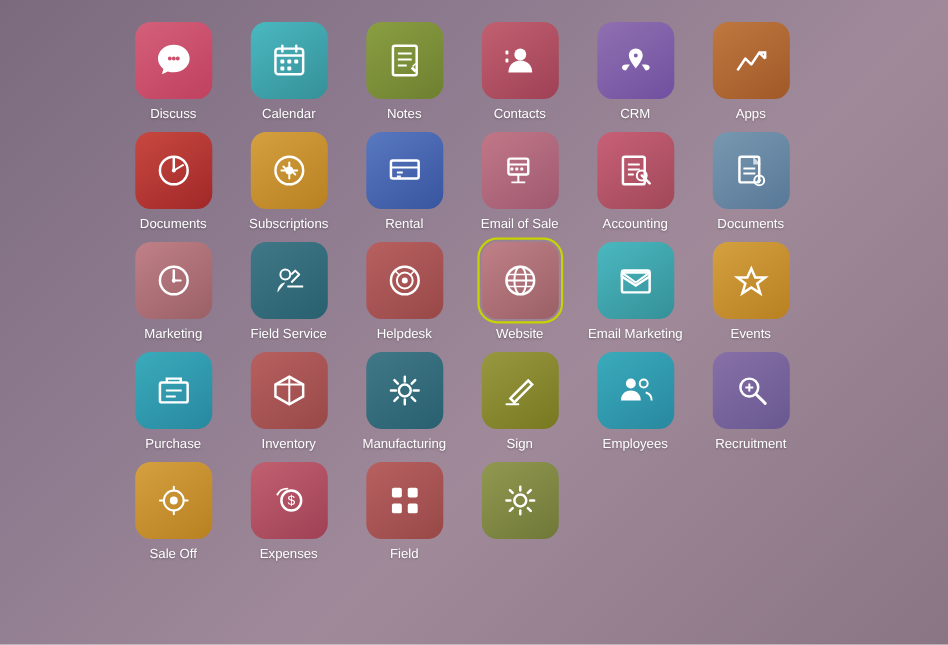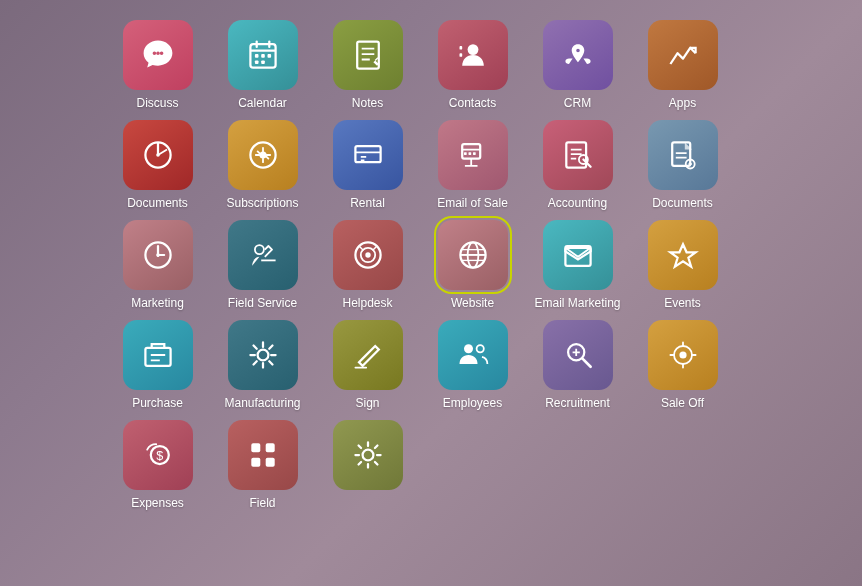--- a/index.html
+++ b/index.html
@@ -293,20 +293,30 @@
         <svg viewBox="0 0 40 40">
           <rect x="6" y="12" width="28" height="20" rx="2" fill="none" stroke="white" stroke-width="2.5"></rect>
           <polyline points="13,12 13,8 27,8 27,12" fill="none" stroke="white" stroke-width="2.5"></polyline>
           <line x1="12" y1="20" x2="28" y2="20" stroke="white" stroke-width="2"></line>
           <line x1="12" y1="26" x2="22" y2="26" stroke="white" stroke-width="2"></line>
         </svg>
       </div>
       <div class="app-label">Purchase</div>
     </div>
     <div class="app-item">
+      <div class="icon-wrapper color-muted-red">
+        <svg viewBox="0 0 40 40">
+          <path d="M20 6l14 8v12L20 34 6 26V14L20 6z" fill="none" stroke="white" stroke-width="2.5"></path>
+          <line x1="20" y1="6" x2="20" y2="34" stroke="white" stroke-width="2"></line>
+          <line x1="6" y1="14" x2="34" y2="14" stroke="white" stroke-width="2"></line>
+        </svg>
+      </div>
+      <div class="app-label">Inventory</div>
+    </div>
+    <div class="app-item">
       <div class="icon-wrapper color-dark-teal">
         <svg viewBox="0 0 40 40">
           <circle cx="20" cy="20" r="6" fill="none" stroke="white" stroke-width="2.5"></circle>
           <path d="M20 6v5M20 29v5M6 20h5M29 20h5M9.5 9.5l3.5 3.5M27 27l3.5 3.5M30.5 9.5l-3.5 3.5M13 27l-3.5 3.5" stroke="white" stroke-width="2.5" stroke-linecap="round"></path>
         </svg>
       </div>
       <div class="app-label">Manufacturing</div>
     </div>
     <div class="app-item">
       <div class="icon-wrapper color-olive2">

